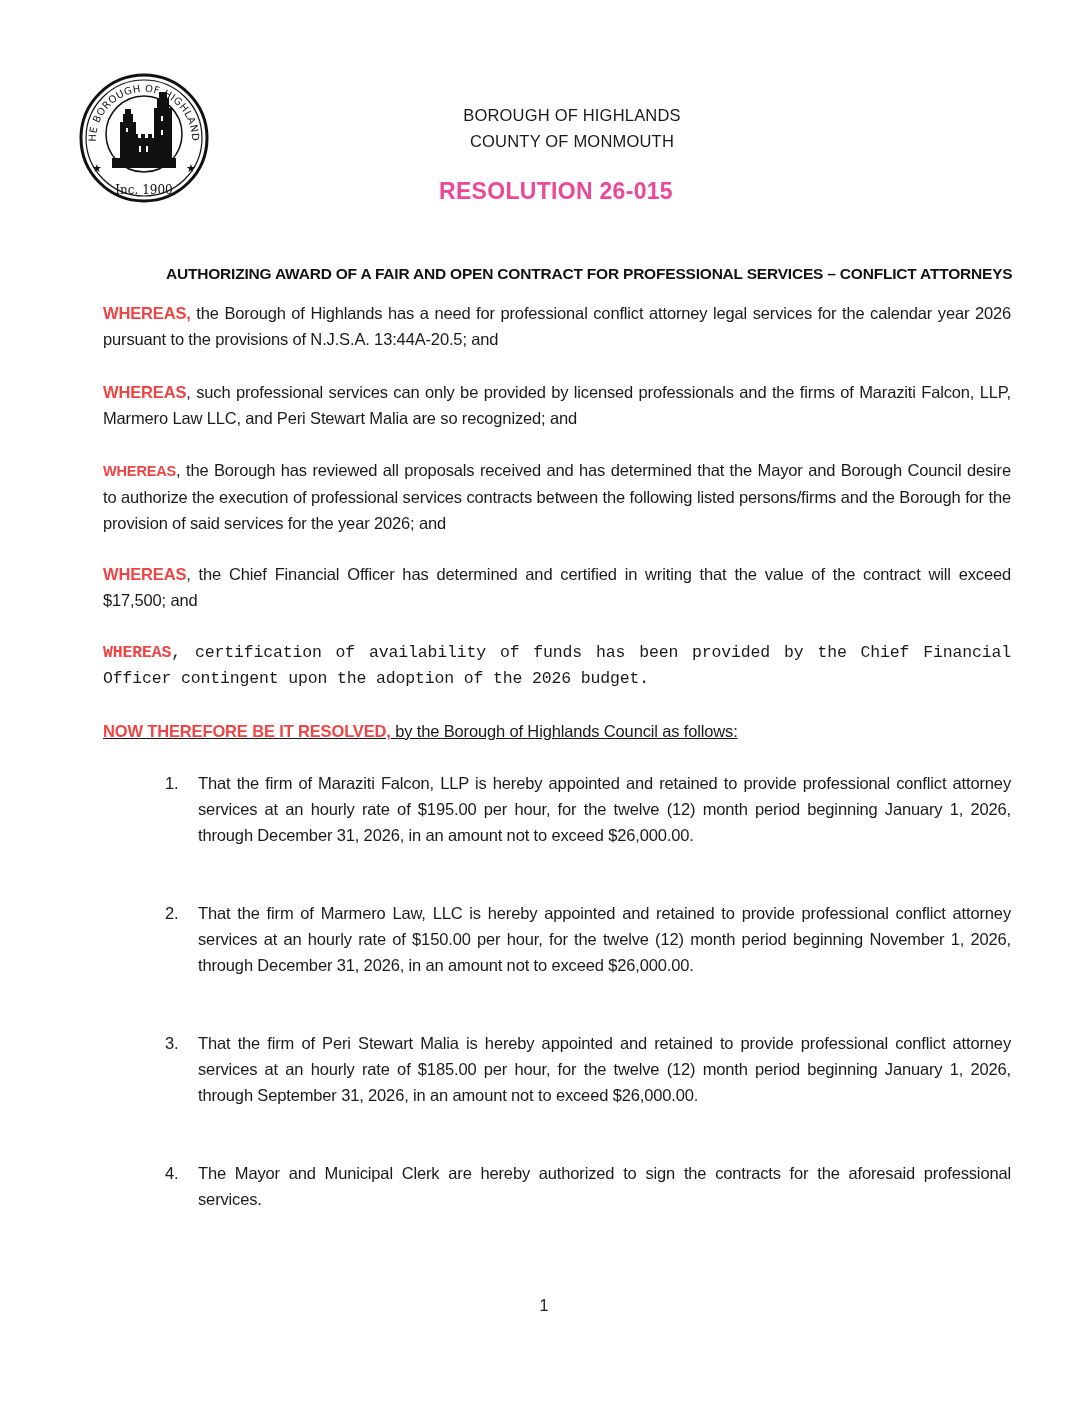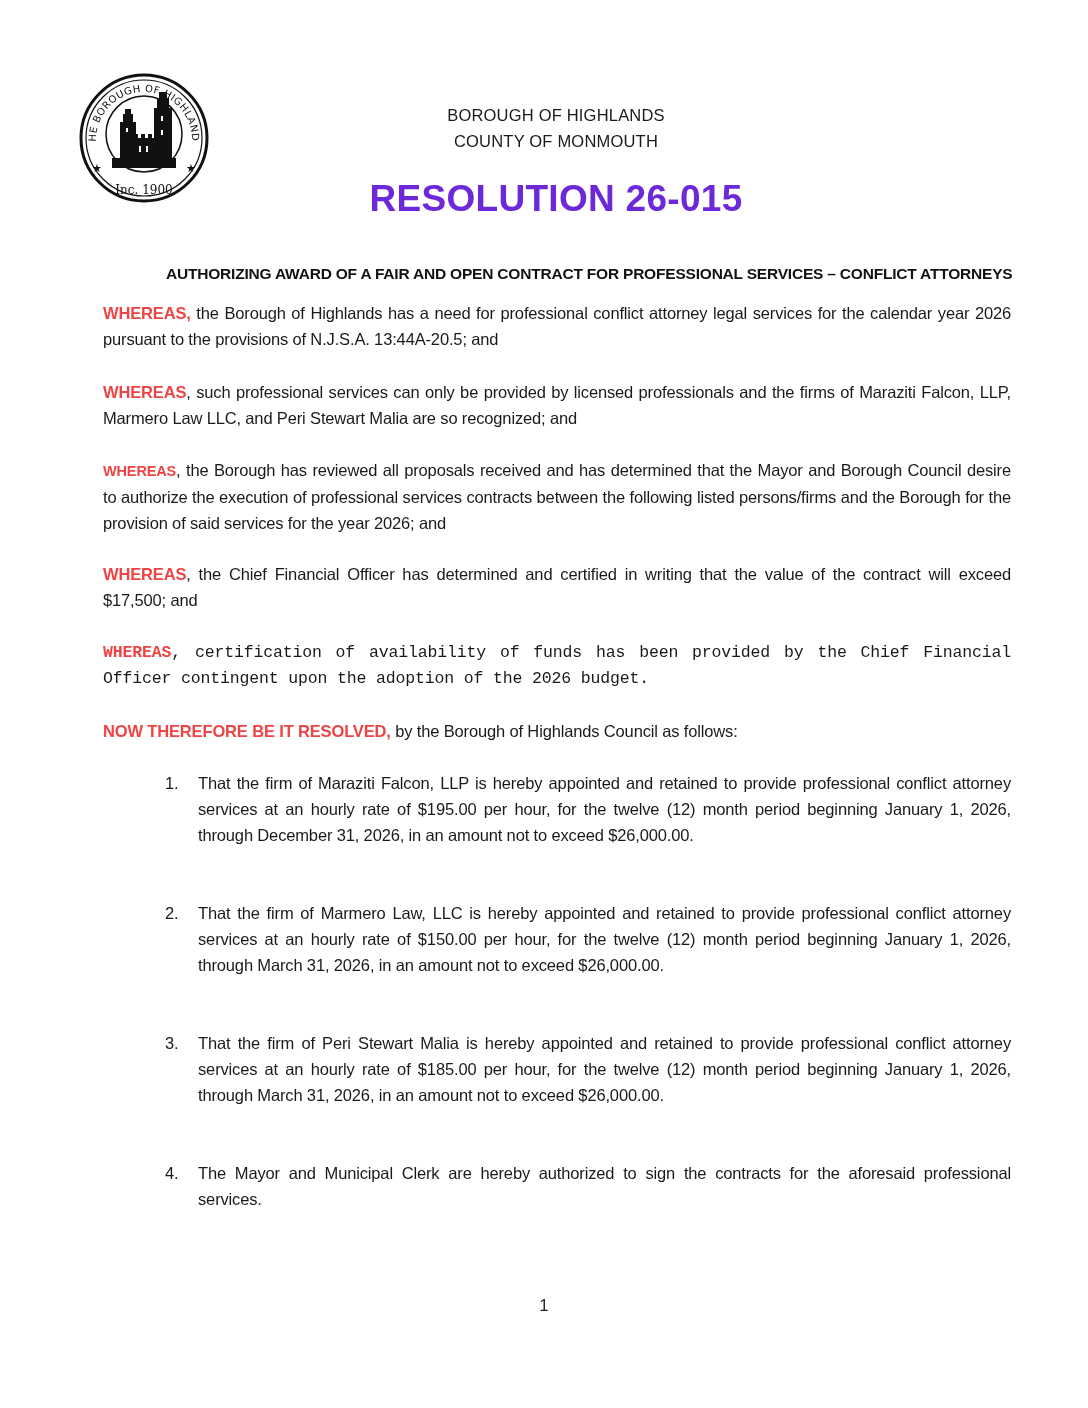--- a/index.html
+++ b/index.html
@@ -4,26 +4,26 @@
 <style>
   html, body { margin: 0; padding: 0; background: #ffffff; }
   body {
     width: 1088px; height: 1408px; position: relative; overflow: hidden;
     font-family: "Liberation Sans", sans-serif; color: #111111;
   }
   .seal {
     position: absolute; left: 74px; top: 72px; width: 140px; height: 132px;
   }
   .muni-line {
-    position: absolute; left: 340px; width: 432px; text-align: center;
+    position: absolute; left: 356px; width: 432px; text-align: center;
     font-size: 16.5px; letter-spacing: 0.2px; color: #1a1a1a;
   }
   .res-title {
     position: absolute; left: 340px; width: 432px; top: 178px; text-align: center;
-    font-size: 37px; font-weight: bold; letter-spacing: 0.3px; color: #6d28d9;
+    font-size: 23px; font-weight: bold; letter-spacing: 0.3px; color: #ec4899;
   }
   .subtitle {
     position: absolute; left: 166px; top: 226px; width: 850px;
     font-size: 15.5px; font-weight: bold; line-height: 26px; color: #111;
     letter-spacing: -0.2px;
     margin-top: 35px;
   }
   .para {
     position: absolute; left: 103px; width: 908px;
     font-size: 16.5px; line-height: 26px; text-align: justify;
@@ -100,34 +100,34 @@
 <div class="para" style="top:457px;">
   <b class="small-bold">WHEREAS</b><span>, the Borough has reviewed all proposals received and has determined that the Mayor and Borough Council desire to authorize the execution of professional services contracts between the following listed persons/firms and the Borough for the provision of said services for the year 2026; and</span>
 </div>
 <div class="para" style="top:561px;">
   <b>WHEREAS</b><span>, the Chief Financial Officer has determined and certified in writing that the value of the contract will exceed $17,500; and</span>
 </div>
 <div class="para" style="top:640px;font-family:Liberation Mono, monospace;">
   <b>WHEREAS</b><span>, certification of availability of funds has been provided by the Chief Financial Officer contingent upon the adoption of the 2026 budget.</span>
 </div>
 
-<div class="para" style="top:718px;">
+<div class="para" style="top:718px;text-decoration:underline;">
   <b>NOW THEREFORE BE IT RESOLVED,</b><span> by the Borough of Highlands Council as follows:</span>
 </div>
 
 <div class="item" style="top:770px;">
   <span class="num">1.</span>
   <span class="body">That the firm of Maraziti Falcon, LLP is hereby appointed and retained to provide professional conflict attorney services at an hourly rate of $195.00 per hour, for the twelve (12) month period beginning January 1, 2026, through December 31, 2026, in an amount not to exceed $26,000.00.</span>
 </div>
 <div class="item" style="top:900px;">
   <span class="num">2.</span>
-  <span class="body">That the firm of Marmero Law, LLC is hereby appointed and retained to provide professional conflict attorney services at an hourly rate of $150.00 per hour, for the twelve (12) month period beginning January 1, 2026, through March 31, 2026, in an amount not to exceed $26,000.00.</span>
+  <span class="body">That the firm of Marmero Law, LLC is hereby appointed and retained to provide professional conflict attorney services at an hourly rate of $150.00 per hour, for the twelve (12) month period beginning November 1, 2026, through December 31, 2026, in an amount not to exceed $26,000.00.</span>
 </div>
 <div class="item" style="top:1030px;">
   <span class="num">3.</span>
-  <span class="body">That the firm of Peri Stewart Malia is hereby appointed and retained to provide professional conflict attorney services at an hourly rate of $185.00 per hour, for the twelve (12) month period beginning January 1, 2026, through March 31, 2026, in an amount not to exceed $26,000.00.</span>
+  <span class="body">That the firm of Peri Stewart Malia is hereby appointed and retained to provide professional conflict attorney services at an hourly rate of $185.00 per hour, for the twelve (12) month period beginning January 1, 2026, through September 31, 2026, in an amount not to exceed $26,000.00.</span>
 </div>
 <div class="item" style="top:1160px;">
   <span class="num">4.</span>
   <span class="body">The Mayor and Municipal Clerk are hereby authorized to sign the contracts for the aforesaid professional services.</span>
 </div>
 
 <div class="page-num">1</div>
 
 </body></html>

